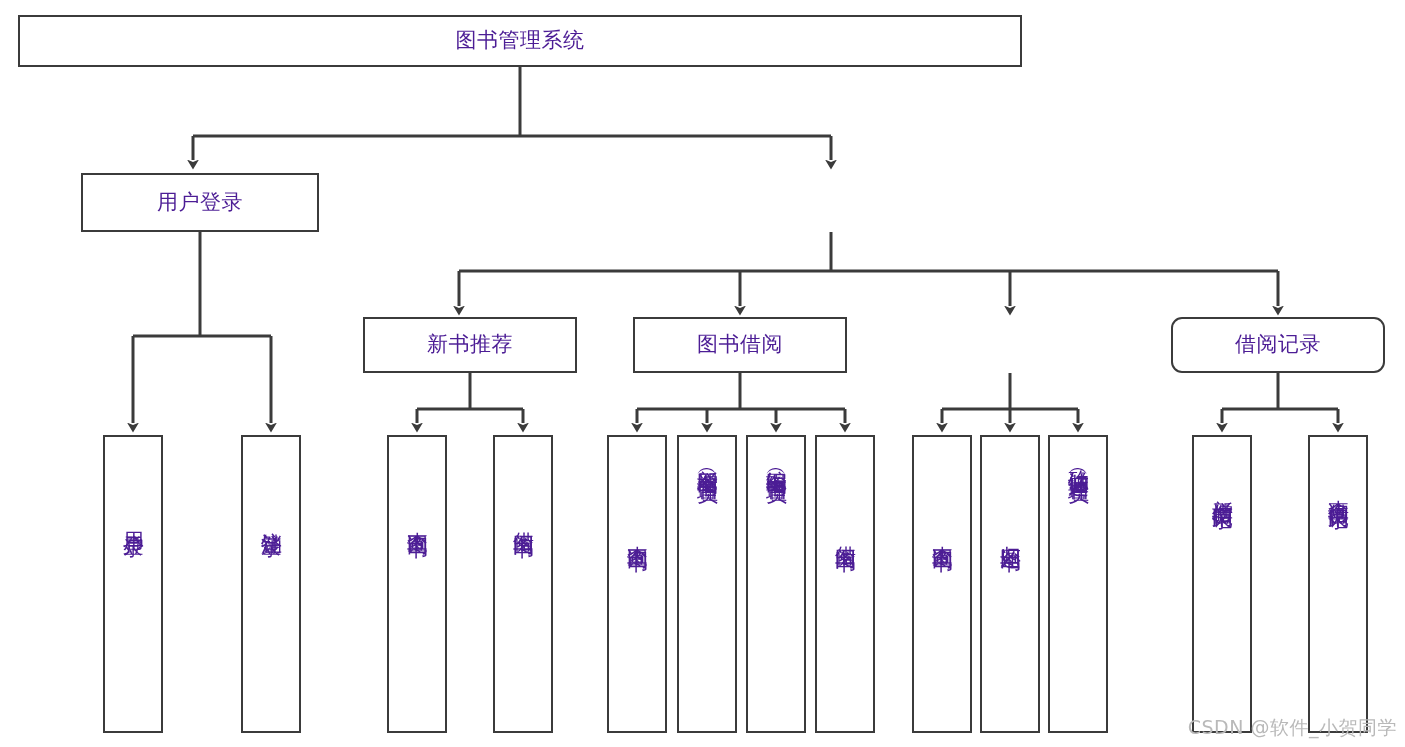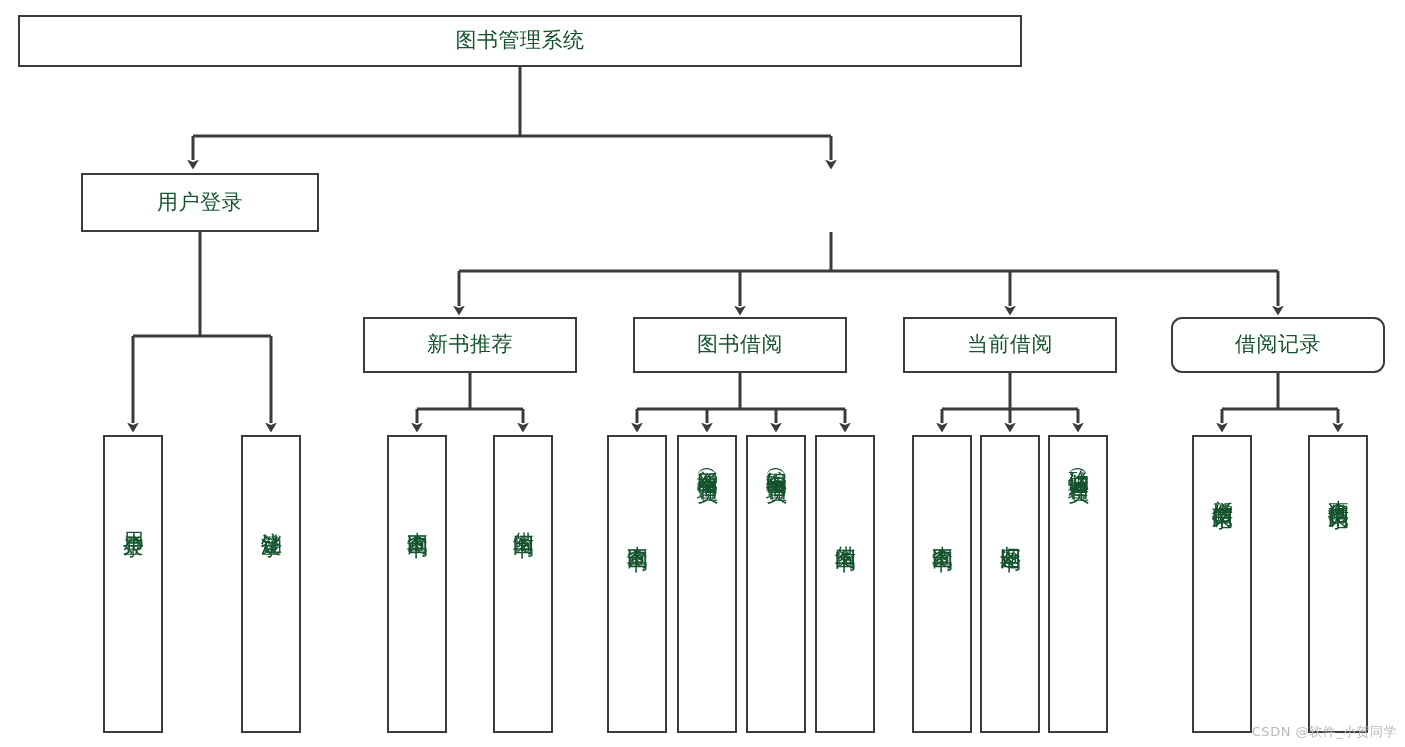--- a/index.html
+++ b/index.html
@@ -32,21 +32,21 @@
     display: flex;
     align-items: center;
     justify-content: center;
     color: #2e2e2e;
   }
   .node .label {
     font-size: 21px;
     line-height: 1.12;
     letter-spacing: 0.5px;
     white-space: nowrap;
-    color: #14532d;
+    color: #4c1d95;
   }
   .node.leaf {
     align-items: flex-start;
     justify-content: center;
     padding-top: 6px;
   }
   .node.leaf .label {
     writing-mode: vertical-rl;
     text-orientation: upright;
     font-size: 21px;
@@ -63,21 +63,21 @@
   .node.leaf.topish .label {
     margin-top: 10px;
   }
   .node.leaf.mid .label {
     margin-top: 40px;
   }
   .watermark {
     position: absolute;
     right: 8px;
     bottom: 6px;
-    font-size: 13px;
+    font-size: 19px;
     color: #b9b9b9;
     letter-spacing: 0.5px;
     white-space: nowrap;
   }
 </style>
 </head>
 <body>
 
 <div id="canvas">
 
@@ -139,23 +139,20 @@
   <div class="node" style="left:81px; top:173px; width:238px; height:59px;">
     <span class="label">用户登录</span>
   </div>
 
   <div class="node" style="left:633px; top:317px; width:214px; height:56px;">
     <span class="label">图书借阅</span>
   </div>
   <div class="node" style="left:363px; top:317px; width:214px; height:56px;">
     <span class="label">新书推荐</span>
   </div>
-  <div class="node" style="left:903px; top:317px; width:214px; height:56px;">
-    <span class="label">当前借阅</span>
-  </div>
   <div class="node" style="left:1171px; top:317px; width:214px; height:56px;border-radius:11px;">
     <span class="label">借阅记录</span>
   </div>
 
   <div class="node leaf center" style="left:103px; top:435px; width:60px; height:298px;">
     <span class="label">用户登录</span>
   </div>
   <div class="node leaf center" style="left:241px; top:435px; width:60px; height:298px;">
     <span class="label">注销登录</span>
   </div>

